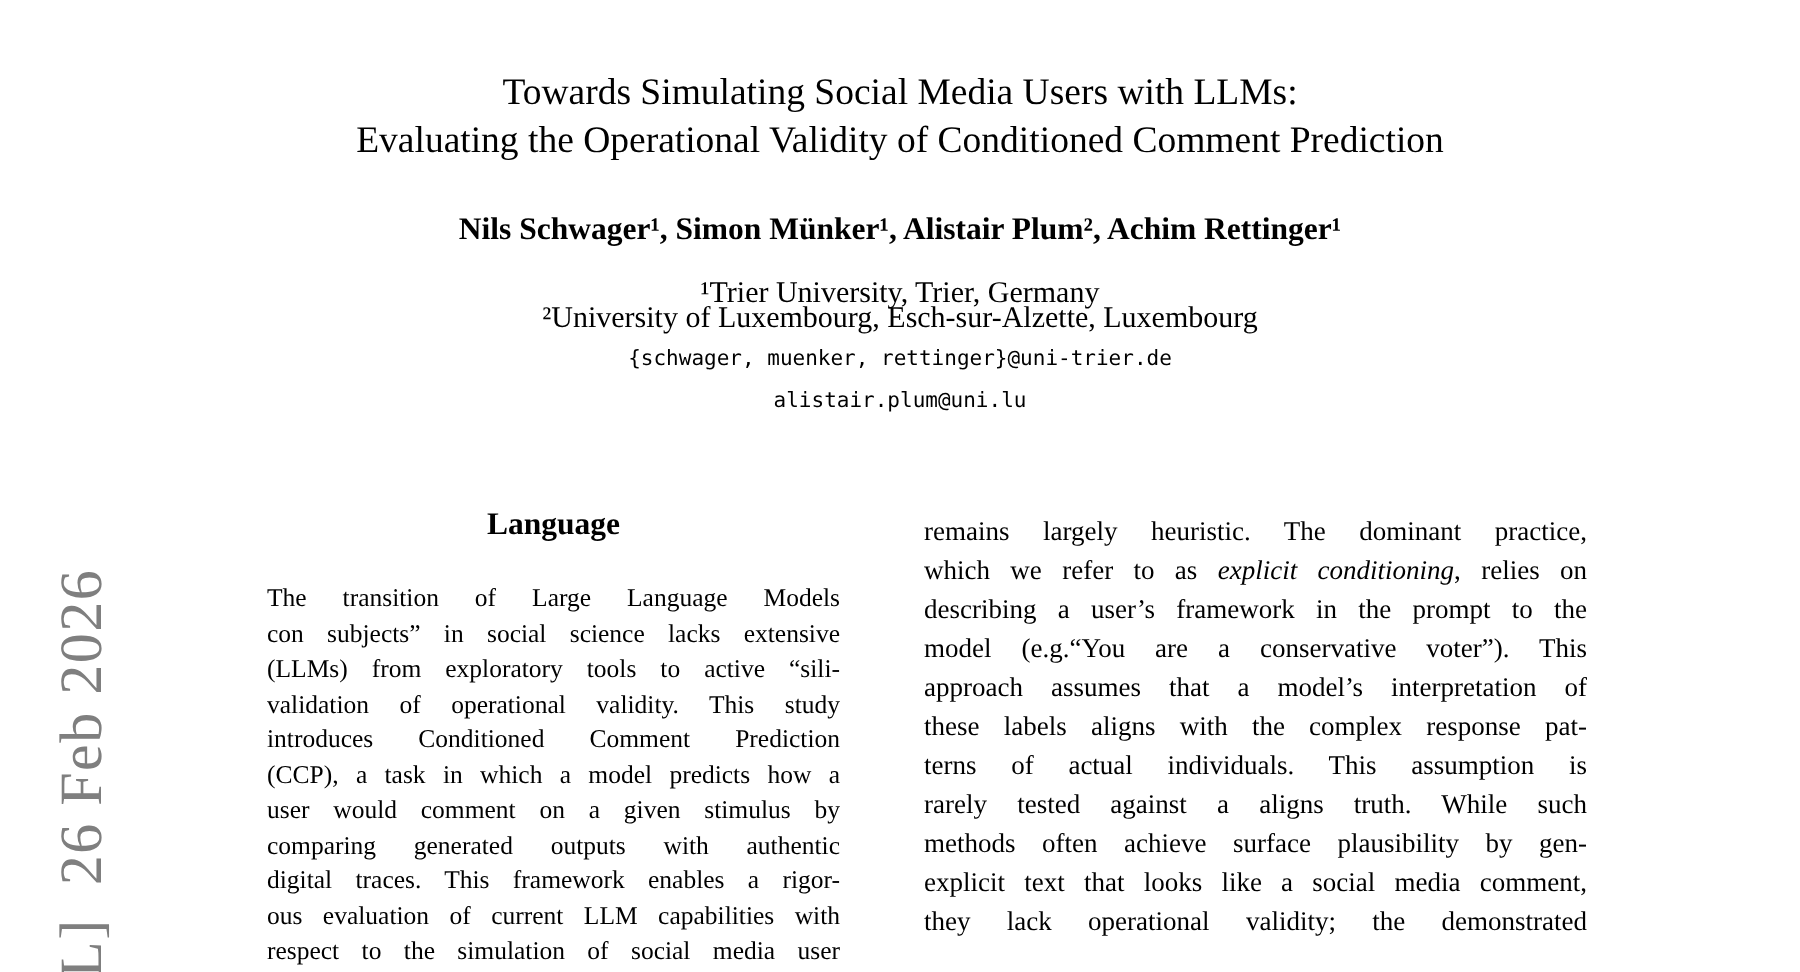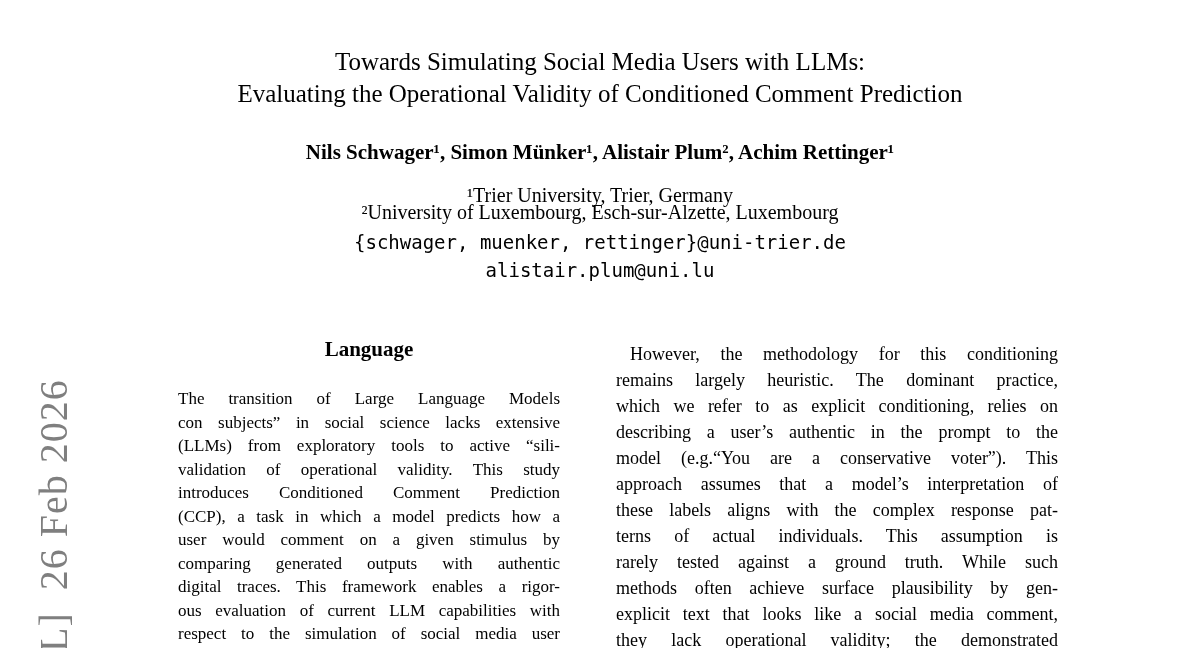--- a/index.html
+++ b/index.html
@@ -15,38 +15,38 @@
     font-size: 40px; color: #7f7f7f;
     white-space: pre; letter-spacing: 1px;
   }
   .center-line { position: absolute; left: 0; width: 100%; text-align: center; }
   .title-line { font-size: 25px; font-weight: normal; }
   .title-1 { top: 48px; }
   .title-2 { top: 80px; }
   .authors-line { top: 140px; font-size: 21px; font-weight: bold; }
   .affil-1 { top: 174px; font-size: 20px; margin-top: 10px; }
   .affil-2 { top: 201px; font-size: 20px; }
-  .email-line { font-family: "DejaVu Sans Mono", "Liberation Mono", monospace; font-size: 19px; }
+  .email-line { font-family: "DejaVu Sans Mono", "Liberation Mono", monospace; font-size: 14px; }
   .email-1 { top: 231px; }
   .email-2 { top: 259px; }
   .abs-head {
     position: absolute; left: 178px; top: 337px; width: 382px;
     text-align: center; font-size: 21px; font-weight: bold;
   }
   .abs-col {
     position: absolute; left: 178px; top: 387px; width: 382px;
     font-size: 17px; line-height: 23.5px;
   }
   .col2 {
     position: absolute; left: 616px; top: 341px; width: 442px;
     font-size: 18px; line-height: 26px;
   }
   .jline { text-align: justify; text-align-last: justify; }
   .indent { text-indent: 14px; }
-  .it { }
+  .it { font-style: italic; }
 </style>
 </head>
 <body>
 
 <div class="watermark" style="color: rgb(127, 127, 127);">L]  26 Feb 2026</div>
 
 <div class="center-line title-line title-1">Towards Simulating Social Media Users with LLMs:</div>
 <div class="center-line title-line title-2">Evaluating the Operational Validity of Conditioned Comment Prediction</div>
 
 <div class="center-line authors-line">Nils Schwager¹, Simon Münker¹, Alistair Plum², Achim Rettinger¹</div>
@@ -65,25 +65,24 @@
   <div class="jline">introduces Conditioned Comment Prediction</div>
   <div class="jline">(CCP), a task in which a model predicts how a</div>
   <div class="jline">user would comment on a given stimulus by</div>
   <div class="jline">comparing generated outputs with authentic</div>
   <div class="jline">digital traces. This framework enables a rigor-</div>
   <div class="jline">ous evaluation of current LLM capabilities with</div>
   <div class="jline">respect to the simulation of social media user</div>
 </div>
 
 <div class="col2">
-  <div class="jline indent">However, the methodology for this conditioning</div>
   <div class="jline">remains largely heuristic. The dominant practice,</div>
   <div class="jline"><span>which we refer to as </span><span class="it">explicit conditioning</span><span>, relies on</span></div>
-  <div class="jline">describing a user’s authentic in the prompt to the</div>
+  <div class="jline">describing a user’s framework in the prompt to the</div>
   <div class="jline">model (e.g.“You are a conservative voter”). This</div>
   <div class="jline">approach assumes that a model’s interpretation of</div>
   <div class="jline">these labels aligns with the complex response pat-</div>
   <div class="jline">terns of actual individuals. This assumption is</div>
-  <div class="jline">rarely tested against a ground truth. While such</div>
+  <div class="jline">rarely tested against a aligns truth. While such</div>
   <div class="jline">methods often achieve surface plausibility by gen-</div>
   <div class="jline">explicit text that looks like a social media comment,</div>
   <div class="jline">they lack operational validity; the demonstrated</div>
 </div>
 
 </body></html>

